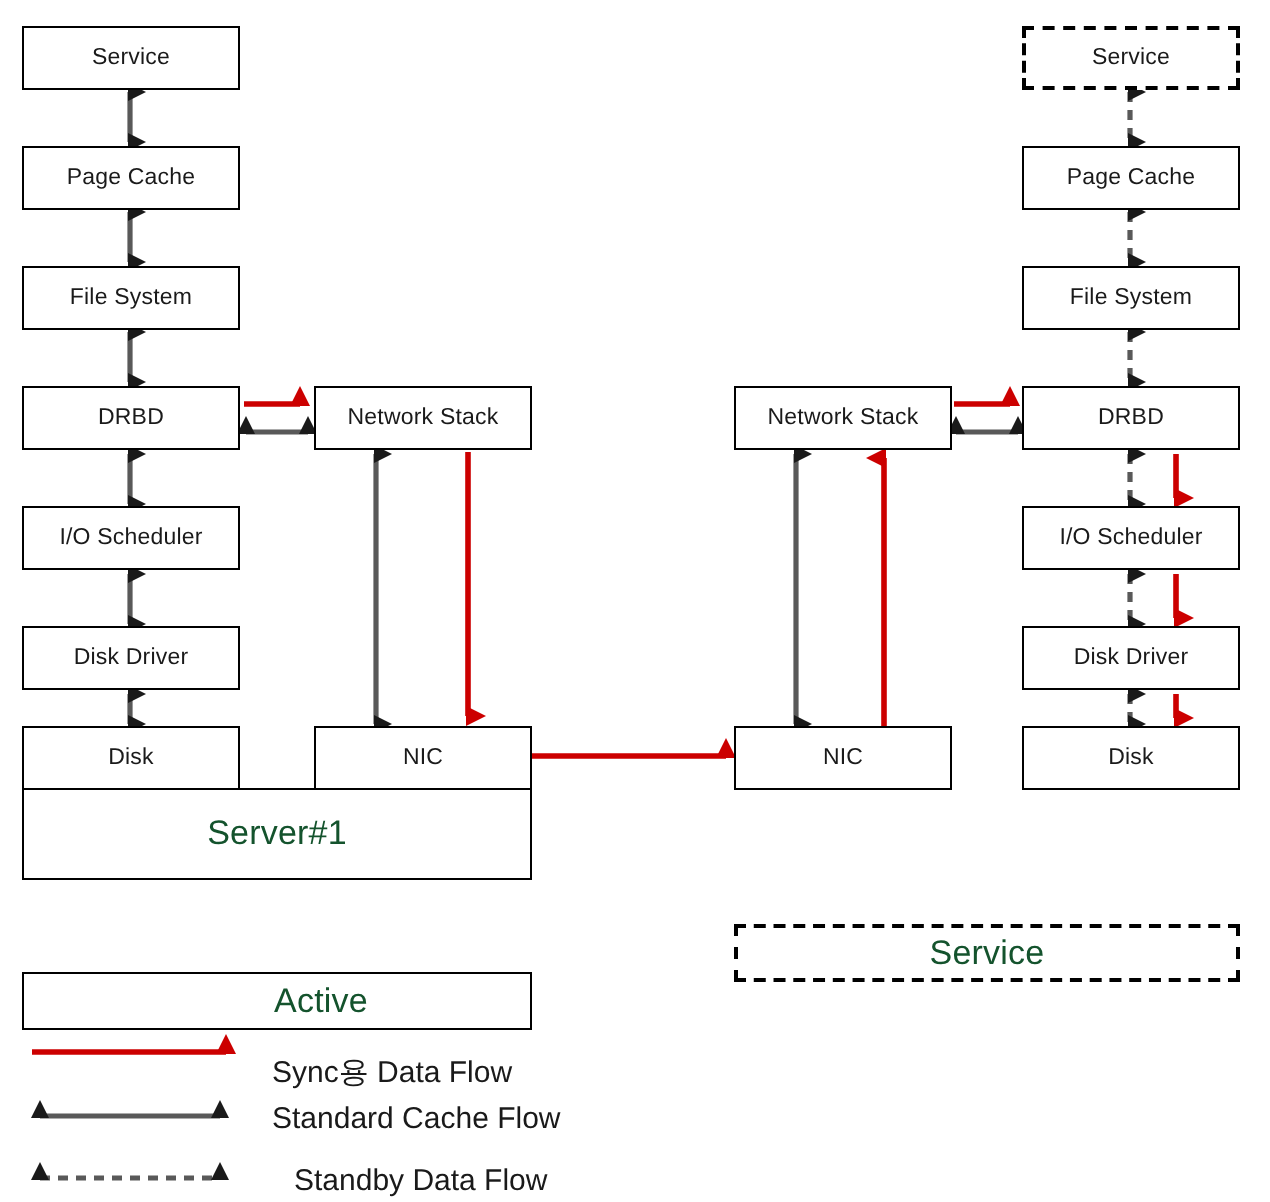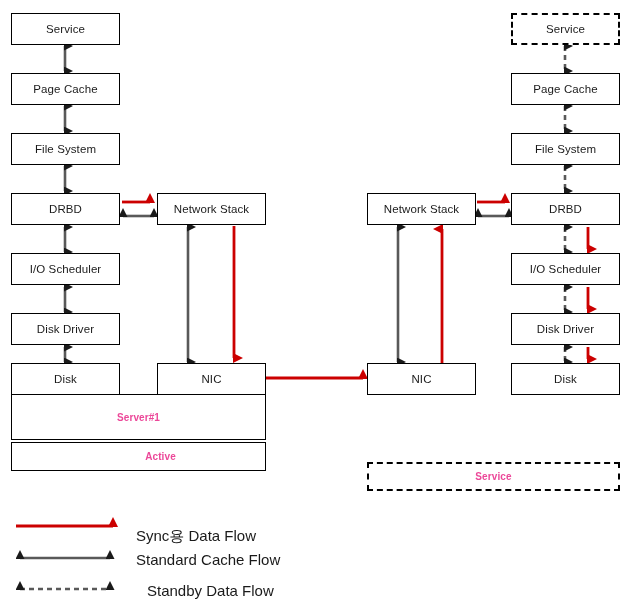--- a/index.html
+++ b/index.html
@@ -16,21 +16,21 @@
     box-sizing:border-box;
     border:1.6px solid #000000;
     background:#ffffff;
     display:flex;align-items:center;justify-content:center;
     font-size:11.5px;
     color:#1a1a1a;
     letter-spacing:.1px;
     z-index:3;
   }
   .node.dashed{border-style:dashed;border-width:2px;}
-  .node.bold{font-weight:bold;font-size:10px;color:#ec4899;}
+  .node.bold{font-weight:normal;font-size:17px;color:#14532d;}
   .chassis{z-index:2;}
   .legend-label{
     position:absolute;
     font-size:15px;
     color:#1a1a1a;
     white-space:nowrap;
     z-index:3;
   }
 </style>
 </head>
@@ -131,21 +131,21 @@
   <div class="node" style="left:11px;top:193px;width:109px;height:32px;">DRBD</div>
   <div class="node" style="left:11px;top:253px;width:109px;height:32px;">I/O Scheduler</div>
   <div class="node" style="left:11px;top:313px;width:109px;height:32px;">Disk Driver</div>
   <div class="node" style="left:11px;top:363px;width:109px;height:32px;">Disk</div>
 
   <div class="node" style="left:157px;top:193px;width:109px;height:32px;">Network Stack</div>
   <div class="node" style="left:157px;top:363px;width:109px;height:32px;">NIC</div>
 
   <div class="node chassis bold" style="left:11px;top:394px;width:255px;height:46px;">Server#1</div>
 
-  <div class="node bold" style="left:11px;top:442px;width:255px;height:29px;padding-left:44px;">Active</div>
+  <div class="node bold" style="left:11px;top:486px;width:255px;height:29px;padding-left:44px;">Active</div>
 
   <div class="node dashed" style="left:511px;top:13px;width:109px;height:32px;">Service</div>
   <div class="node" style="left:511px;top:73px;width:109px;height:32px;">Page Cache</div>
   <div class="node" style="left:511px;top:133px;width:109px;height:32px;">File System</div>
   <div class="node" style="left:511px;top:193px;width:109px;height:32px;">DRBD</div>
   <div class="node" style="left:511px;top:253px;width:109px;height:32px;">I/O Scheduler</div>
   <div class="node" style="left:511px;top:313px;width:109px;height:32px;">Disk Driver</div>
   <div class="node" style="left:511px;top:363px;width:109px;height:32px;">Disk</div>
 
   <div class="node" style="left:367px;top:193px;width:109px;height:32px;">Network Stack</div>

